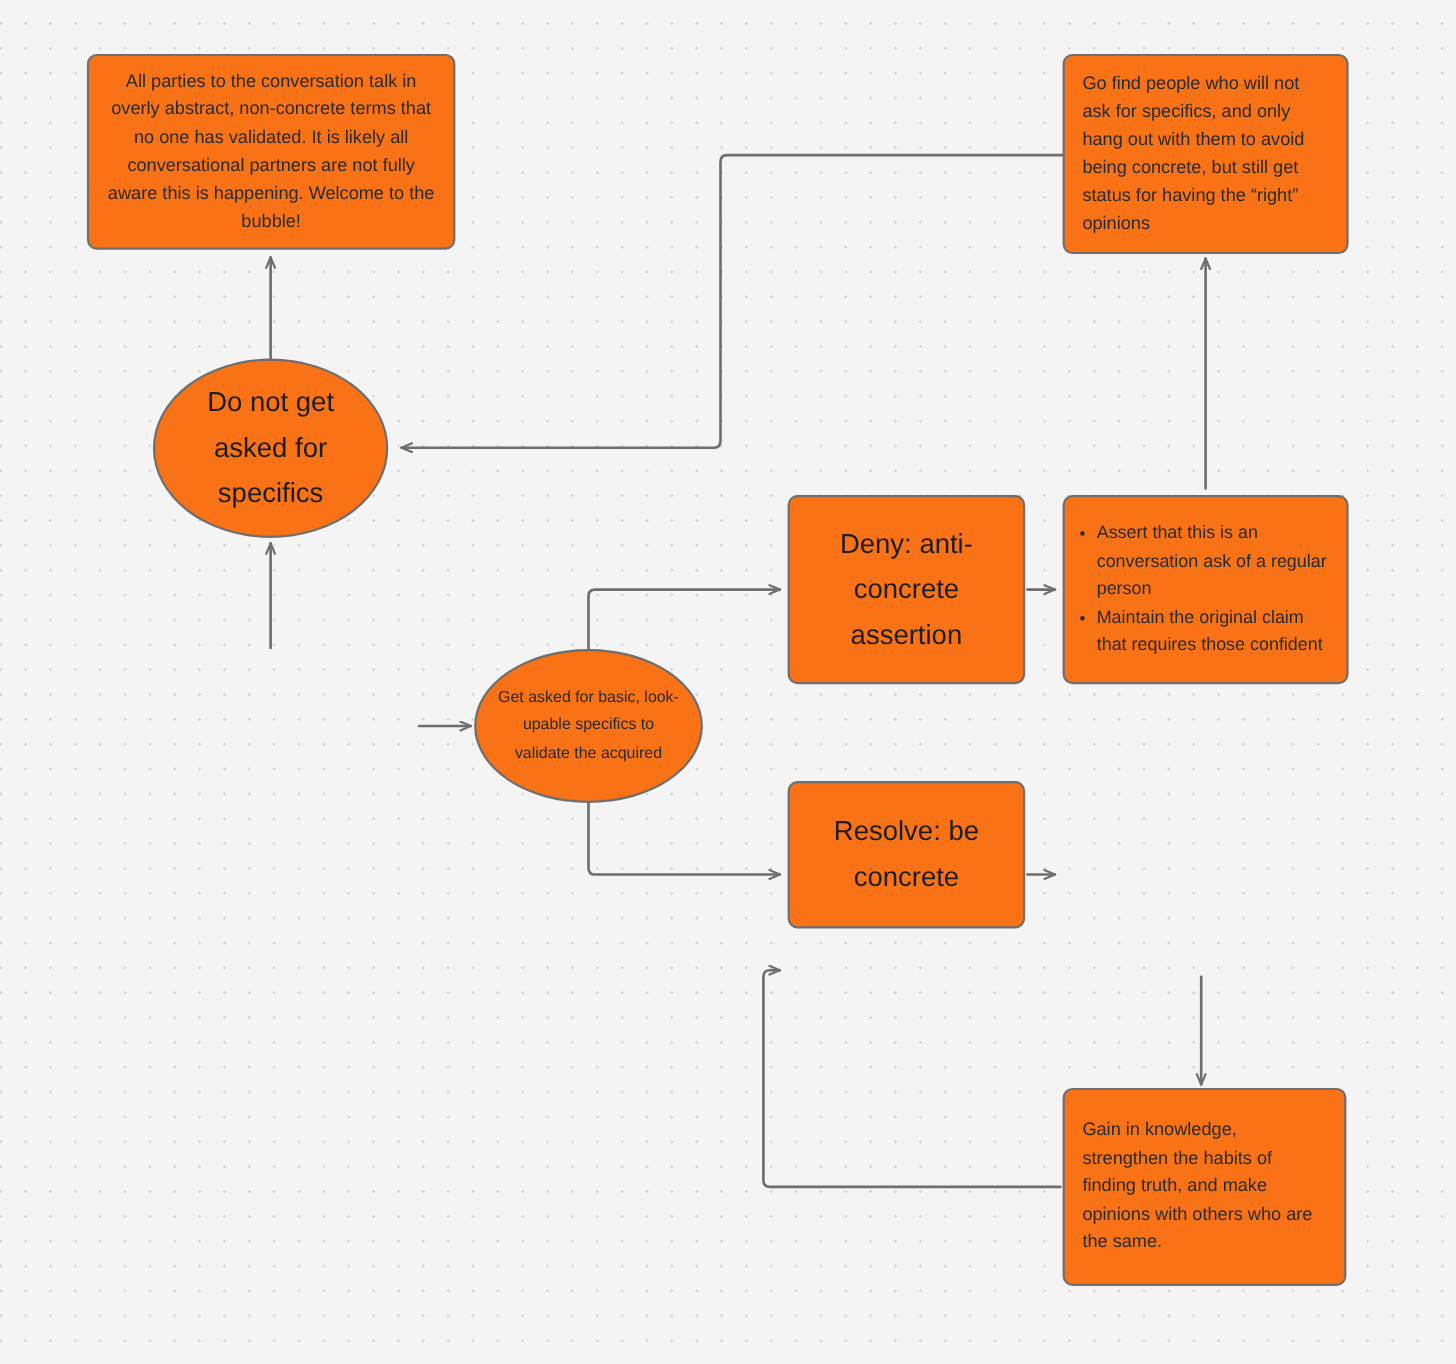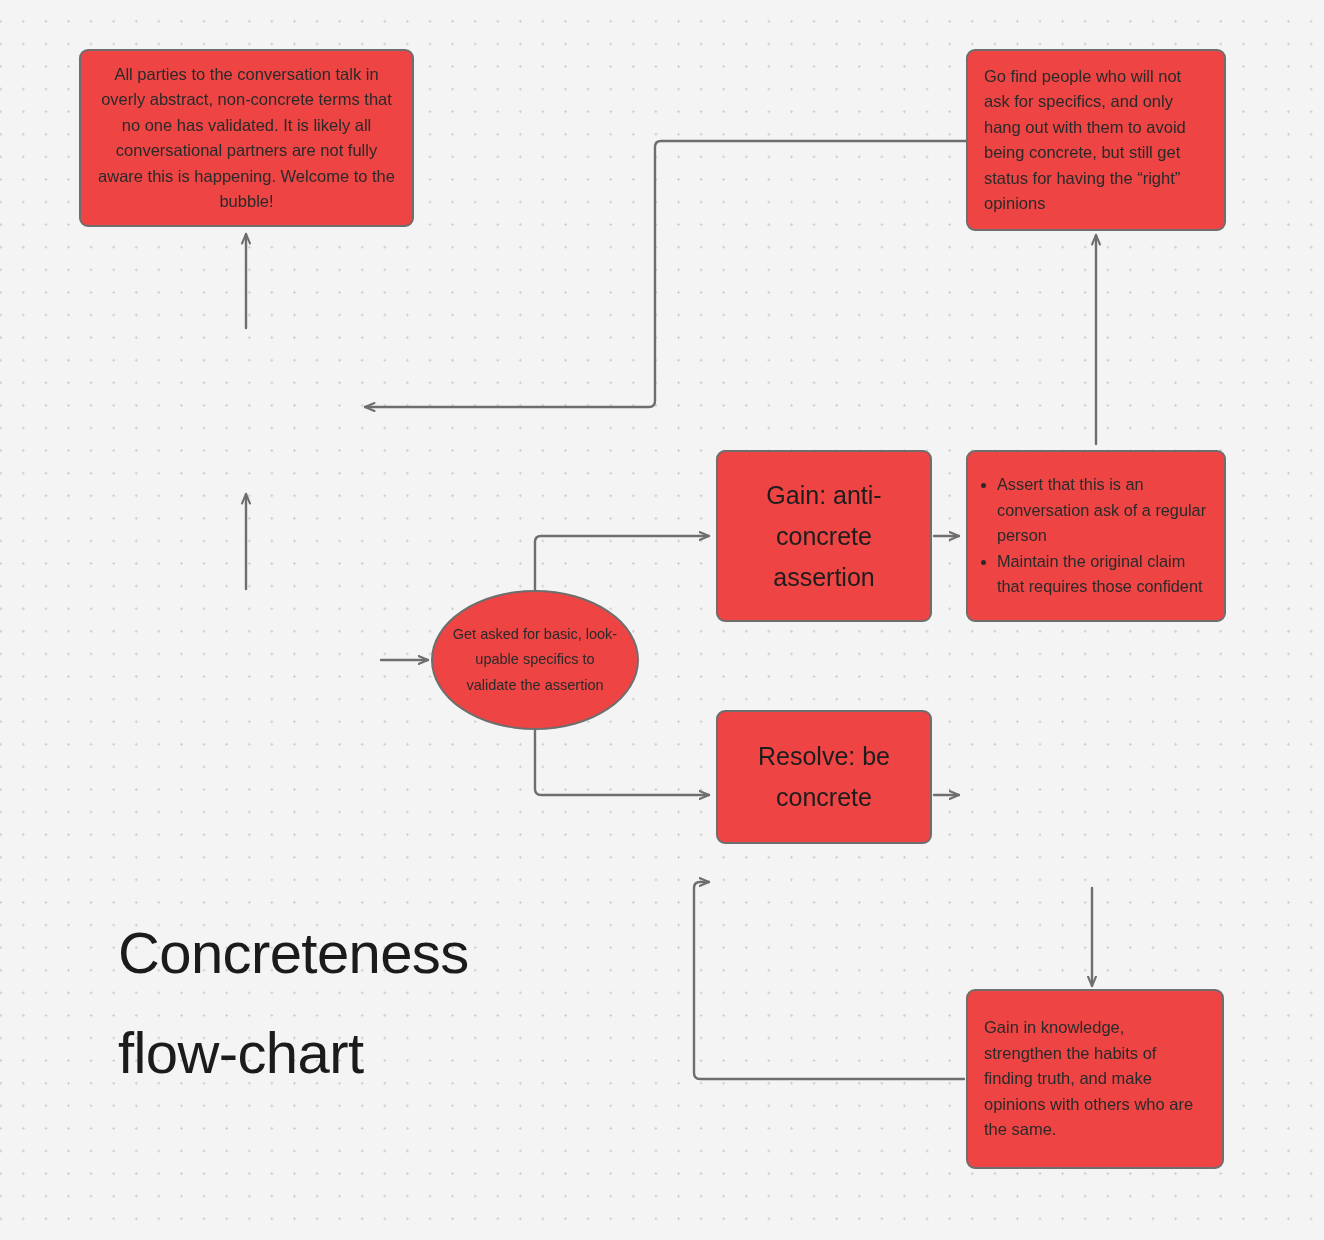--- a/index.html
+++ b/index.html
@@ -31,21 +31,21 @@
     left: 0;
     top: 0;
     width: 1324px;
     height: 1240px;
     pointer-events: none;
   }
 
   .node {
     position: absolute;
     box-sizing: border-box;
-    background: #ef4444;
+    background: #f97316;
     border: 2px solid #6e6e6e;
     display: flex;
     align-items: center;
     justify-content: center;
   }
 
   .node.rect {
     border-radius: 9px;
   }
 
@@ -148,44 +148,45 @@
   </svg>
 
   <div class="node rect" style="left:79px; top:49px; width:335px; height:178px;">
     <div class="body t-para txt-center">All parties to the conversation talk in overly abstract, non-concrete terms that no one has validated. It is likely all conversational partners are not fully aware this is happening. Welcome to the bubble!</div>
   </div>
 
   <div class="node rect" style="left:966px; top:49px; width:260px; height:182px;">
     <div class="body t-para txt-left">Go find people who will not ask for specifics, and only hang out with them to avoid being concrete, but still get status for having the “right” opinions</div>
   </div>
 
+  <div class="node ellipse" style="left:139px; top:326px; width:214px; height:163px;">
+    <div class="body t-title txt-center">Do not get asked for specifics</div>
+  </div>
 
 
   <div class="node ellipse" style="left:431px; top:590px; width:208px; height:140px;">
-    <div class="body t-small txt-center" style="padding:0 18px;">Get asked for basic, look-upable specifics to validate the assertion</div>
+    <div class="body t-small txt-center" style="padding:0 18px;">Get asked for basic, look-upable specifics to validate the acquired</div>
   </div>
 
   <div class="node rect" style="left:716px; top:450px; width:216px; height:172px;">
-    <div class="body t-title txt-center">Gain: anti-concrete assertion</div>
+    <div class="body t-title txt-center">Deny: anti-concrete assertion</div>
   </div>
 
   <div class="node rect" style="left:966px; top:450px; width:260px; height:172px;">
     <div class="body t-bullets txt-left" style="padding:0 12px 0 8px;">
       <ul class="bullets">
         <li>Assert that this is an conversation ask of a regular person</li>
         <li>Maintain the original claim that requires those confident</li>
       </ul>
     </div>
   </div>
 
   <div class="node rect" style="left:716px; top:710px; width:216px; height:134px;">
     <div class="body t-title txt-center">Resolve: be concrete</div>
   </div>
 
 
   <div class="node rect" style="left:966px; top:989px; width:258px; height:180px;">
     <div class="body t-para txt-left">Gain in knowledge, strengthen the habits of finding truth, and make opinions with others who are the same.</div>
   </div>
 
-  <div id="chart-title">Concreteness
-flow-chart</div>
 
 </div>
 
 </body></html>

